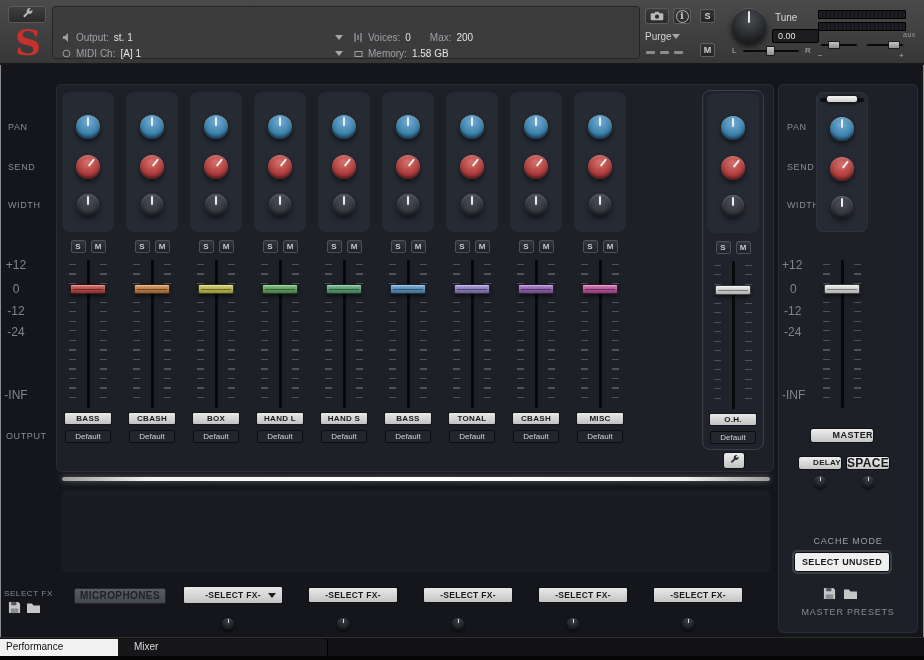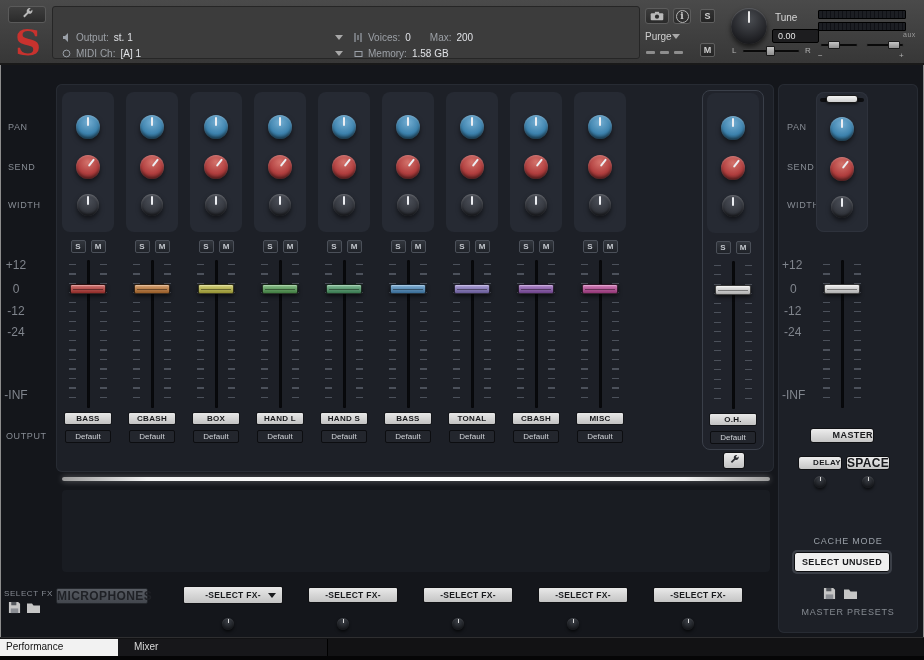--- a/index.html
+++ b/index.html
@@ -119,22 +119,22 @@
              background:radial-gradient(circle at 50% 30%,#3c4047,#17191d 70%);
              box-shadow:0 2px 3px rgba(0,0,0,.6),inset 0 1px 1px rgba(255,255,255,.12)}
   .mini-knob::after{content:"";position:absolute;left:50%;top:1px;width:1px;height:4px;margin-left:-.5px;background:#d8d8d8}
   .cache-label{position:absolute;left:778px;top:536px;width:140px;text-align:center;font-size:9px;color:#9aa0a8;letter-spacing:.8px}
   .purge-unused{position:absolute;left:794px;top:552px;width:96px;height:20px;background:#efefef;border:1px solid #0c0d10;
                 border-radius:3px;box-shadow:0 0 0 2px #3b3f47;color:#17181b;font-size:9px;font-weight:bold;
                 text-align:center;line-height:18px;letter-spacing:.3px}
   .presets-label{position:absolute;left:778px;top:607px;width:140px;text-align:center;font-size:9px;color:#868b92;letter-spacing:.8px}
 
   
-  .mic-btn{position:absolute;left:56px;top:588px;width:92px;height:16px;background:linear-gradient(#585c63,#43474e);
-           border:1px solid #23262b;border-radius:2px;color:#1f2126;font-size:12px;font-weight:bold;text-align:center;
+  .mic-btn{position:absolute;left:74px;top:588px;width:92px;height:16px;background:linear-gradient(#585c63,#43474e);
+           border:1px solid #23262b;border-radius:2px;color:#1f2126;font-size:10px;font-weight:bold;text-align:center;
            line-height:14px;letter-spacing:.4px}
   .fx-select{position:absolute;top:587px;height:16px;background:linear-gradient(#e9e9e9,#c4c4c4);border:1px solid #101114;
              border-radius:2px;color:#1a1b1e;font-size:8.5px;font-weight:bold;text-align:center;line-height:14px;letter-spacing:.3px}
   .fx-select .dd-tri{position:absolute;right:6px;top:6px;border-left:4px solid transparent;border-right:4px solid transparent;
                      border-top:5px solid #1a1b1e;width:0;height:0}
 
   
   .tabbar{position:absolute;left:0;top:637px;width:924px;height:23px;background:#121214;border-top:1px solid #2e2e30}
   .tab-perf{position:absolute;left:0;top:1px;width:118px;height:17px;background:#f2f2f2;color:#121212;font-size:10px;
             line-height:16px;padding-left:6px}

